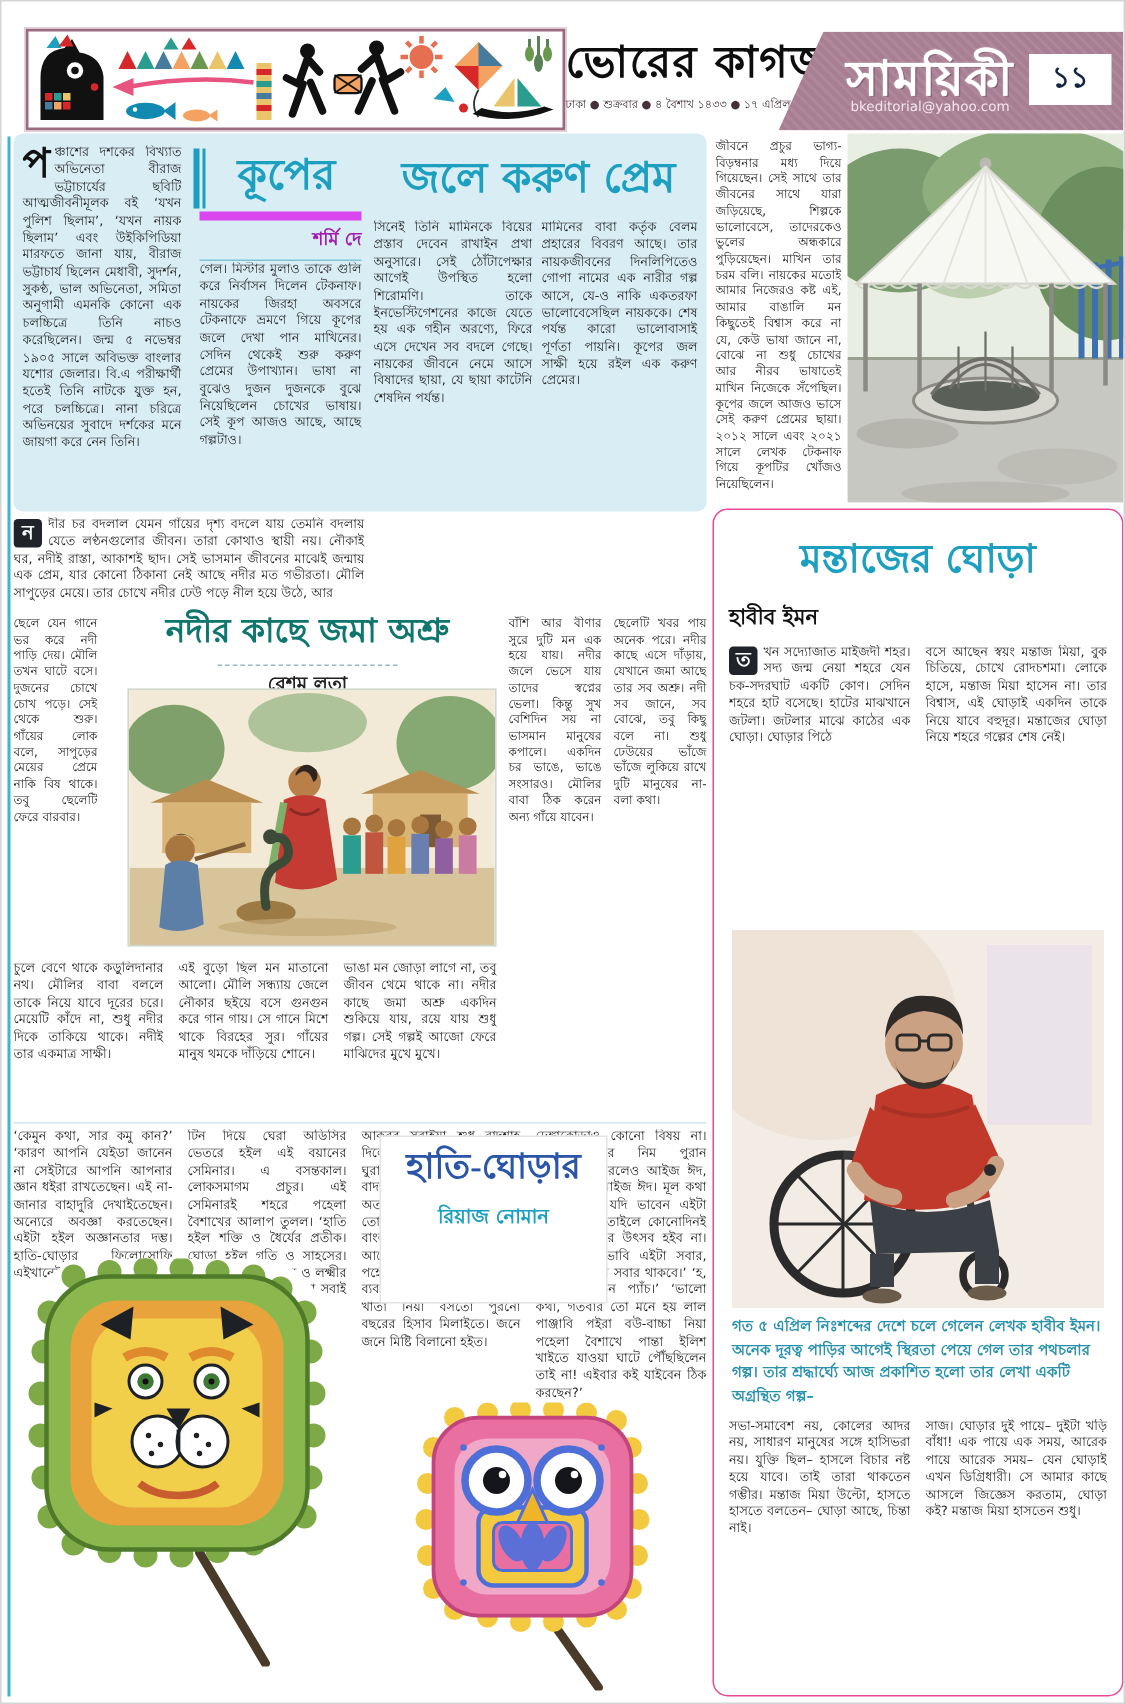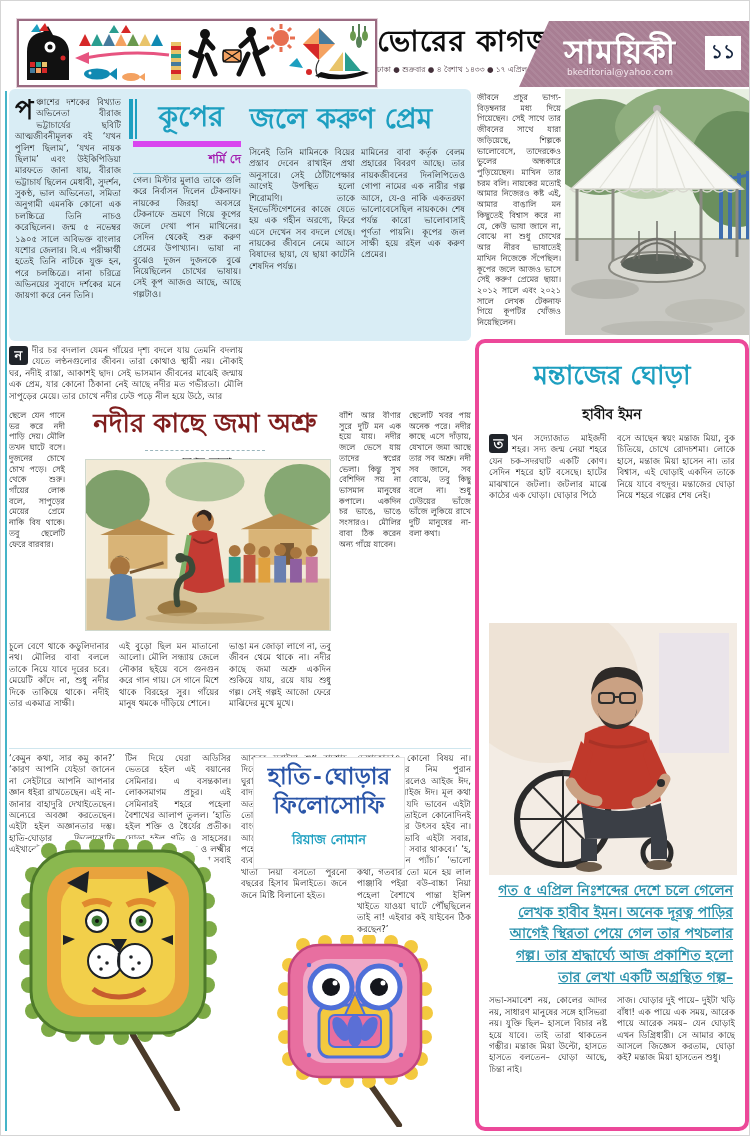--- a/index.html
+++ b/index.html
@@ -28,21 +28,21 @@
     clip-path:polygon(30px 0, 100% 0, 100% 100%, 0 100%);
     color:#fff;
   }
   .section-title {
     position:absolute; left:26px; top:6px; width:150px; text-align:center;
     font-size:32px; font-weight:bold; letter-spacing:1px;
     text-shadow:0 0 1px #fff, 1px 1px 0 rgba(60,20,40,.4);
   }
   .section-email { position:absolute; left:26px; top:46px; width:150px; text-align:center; font-size:9px; color:#f3e6ec; }
   .page-num-box {
-    position:absolute; right:8px; top:15px; width:36px; height:34px; background:#fff;
+    position:absolute; right:8px; top:15px; width:55px; height:34px; background:#fff;
     display:flex; align-items:center; justify-content:center;
     font-size:19px; font-weight:bold; color:#15253f;
   }
   
   .bodytext { font-size:8.5px; line-height:1.34; color:#232323; text-align:justify; overflow:hidden; }
   .dropcap-plain { float:left; font-size:27px; line-height:26px; font-weight:bold; color:#111; margin:0 3px 0 0; }
   .dropcap-box {
     float:left; width:19px; height:19px; background:#20242a; color:#fff;
     font-size:13px; font-weight:bold; text-align:center; line-height:19px;
     margin:1px 4px 0 0; border-radius:3px;
@@ -50,47 +50,47 @@
   .abs { position:absolute; }
   
   .art1-box { position:absolute; left:8px; top:88px; width:462px; height:252px; background:#d9edf5; border-radius:6px; }
   .a1-headline { color:#1d9fc0; font-weight:bold; font-family:"DejaVu Serif","Liberation Serif",serif; }
   .a1-hl-left { left:132px; top:6px; width:100px; font-size:28px; text-align:center; }
   .a1-ornament { left:120px; top:10px; width:8px; height:40px; border-left:4px solid #1d9fc0; border-right:2px solid #1d9fc0; }
   .a1-byline {
     left:124px; top:52px; width:108px; text-align:right; font-size:12px; font-weight:bold; color:#a21caf;
     border-top:6px solid #d946ef; border-bottom:1px solid #7fc3d6; padding:3px 0;
   }
-  .a1-hl-right { left:222px; top:8px; width:220px; font-size:28px; text-align:center; }
+  .a1-hl-right { left:240px; top:8px; width:220px; font-size:28px; text-align:center; }
   
   .art2 { position:absolute; left:8px; top:344px; width:462px; height:400px; }
-  .a2-headline { color:#7f1d1d; font-weight:bold; font-size:26px; text-align:center; font-family:"DejaVu Serif","Liberation Serif",serif; }
+  .a2-headline { color:#0f766e; font-weight:bold; font-size:22px; text-align:center; font-family:"DejaVu Serif","Liberation Serif",serif; }
   .a2-byline { text-align:center; font-size:12.5px; font-weight:bold; color:#222; border-top:1px dashed #9bb6bd; width:120px; margin:3px auto 0; padding-top:3px; }
   .illus { border:1px solid #cfd8cd; background:#f4efe2; }
   .illus svg { width:100%; height:100%; display:block; }
   
   .art3 {
     position:absolute; left:474px; top:338px; width:274px; height:792px;
-    border:4px solid #ec4899; border-radius:10px; background:#fff; padding:10px 10px 6px;
+    border:1px solid #ec4899; border-radius:10px; background:#fff; padding:10px 10px 6px;
   }
   .a3-headline { color:#1d9fc0; font-weight:bold; font-size:26px; text-align:center; margin-top:2px; font-family:"DejaVu Serif","Liberation Serif",serif; }
-  .a3-byline { text-align:center; font-size:14px; font-weight:bold; color:#111; margin:4px 0 6px; }
+  .a3-byline { text-align:left; font-size:14px; font-weight:bold; color:#111; margin:4px 0 6px; }
   .a3-cols { column-count:2; column-gap:10px; height:188px; }
   .a3-cols2 { column-count:2; column-gap:10px; height:158px; }
   .a3-photo { width:248px; height:252px; margin:2px auto; background:#f5efe7; }
   .a3-photo svg { width:100%; height:100%; display:block; }
-  .a3-caption { color:#2b92ad; font-size:14px; line-height:1.55; text-align:right; margin:5px 2px 7px; font-weight:bold;text-decoration:underline; }
+  .a3-caption { color:#2b92ad; font-size:10px; line-height:1.55; text-align:left; margin:5px 2px 7px; font-weight:bold; }
   
   .art4 { position:absolute; left:8px; top:752px; width:462px; height:378px; }
   .a4-col { position:absolute; top:0; height:378px; width:106px; }
   .a4-hlbox {
     position:absolute; left:244px; top:4px; width:152px; height:112px; background:#fff;
     border:1px solid #e4e4e4; text-align:center; padding-top:6px;
   }
-  .a4-headline { color:#2a55a8; font-weight:bold; font-size:23px; line-height:1.25; font-family:Liberation Mono, monospace; }
+  .a4-headline { color:#2a55a8; font-weight:bold; font-size:23px; line-height:1.25; font-family:Liberation Serif, serif; }
   .a4-byline { color:#1d9fc0; font-size:13px; font-weight:bold; margin-top:8px; }
   .mask-illus { position:absolute; }
   .mask-illus svg { width:100%; height:100%; display:block; }
   
   .edge-line { position:absolute; left:4px; top:90px; width:2px; height:1040px; background:#45b4c8; }
   .divider { position:absolute; left:8px; top:747px; width:462px; border-top:1px solid #cfe6ee; }
 </style>
 </head>
 <body>
 
@@ -313,21 +313,20 @@
   <div class="divider"></div>
 
   <div class="art4">
     <div class="a4-col bodytext" style="left:0;">‘কেমুন কথা, সার কমু কান?’ ‘কারণ আপনি যেইডা জানেন না সেইটারে আপনি আপনার জ্ঞান ধইরা রাখতেছেন। এই না-জানার বাহাদুরি দেখাইতেছেন। অন্যেরে অবজ্ঞা করতেছেন। এইটা হইল অজ্ঞানতার দম্ভ। হাতি-ঘোড়ার ফিলোসোফি এইখানেই।’</div>
     <div class="a4-col bodytext" style="left:116px;">টিন দিয়ে ঘেরা অডিসির ভেতরে হইল এই বয়ানের সেমিনার। এ বসন্তকাল। লোকসমাগম প্রচুর। এই সেমিনারই শহরে পহেলা বৈশাখের আলাপ তুলল। ‘হাতি হইল শক্তি ও ধৈর্যের প্রতীক। ঘোড়া হইল গতি ও সাহসের। পেঁচা হইল বুদ্ধি, জ্ঞান ও লক্ষ্মীর প্রতীক। শোভাযাত্রায় এরা সবাই থাকে।’</div>
     <div class="a4-col bodytext" style="left:232px;">আকবর সরাইয়া শুধু বাদশাহ দিলে মাথার ভেতর গছিল ঘুরান। কারণ তোমাকে চোখে বাদশাহ খেতার শুধুই অত্যাচারের নিদান। ফসল তোলার সাথে সময় মিলাইতে বাংলা সন চালু হইছে, এর আগে হিজরিতে খাজনা নিত। পহেলা বৈশাখ চালুর পর ব্যবসায়ীরা লাল মলাটের খেরো খাতা নিয়া বসতো পুরনো বছরের হিসাব মিলাইতে। জনে জনে মিষ্টি বিলানো হইত।</div>
     <div class="a4-col bodytext" style="left:348px;width:114px;">ঢেঙ্গাকোডাও কোনো বিষয় না। আপ্নে ইসের নিম পুরান জামাকাপড় পরলেও আইজ ঈদ, না পরলেও আইজ ঈদ। মূল কথা হইল, আপ্নে যদি ভাবেন এইটা আপনার না, তাইলে কোনোদিনই এইডি আপনার উৎসব হইব না। আমরা যদি ভাবি এইটা সবার, তাইলেই এইটা সবার থাকবে।’ ‘হ, বুঝলাম। কঠিন প্যাঁচ।’ ‘ভালো কথা, গতবার তো মনে হয় লাল পাঞ্জাবি পইরা বউ-বাচ্চা নিয়া পহেলা বৈশাখে পান্তা ইলিশ খাইতে যাওয়া ঘাটে পৌঁছছিলেন তাই না! এইবার কই যাইবেন ঠিক করছেন?’</div>
 
     <div class="a4-hlbox">
       <div class="a4-headline">হাতি-ঘোড়ার</div>
-      <div class="a4-headline">ফিলোসোফি</div>
       <div class="a4-byline">রিয়াজ নোমান</div>
     </div>
 
     <div class="mask-illus" style="left:6px;top:86px;width:212px;height:272px;">
       <svg viewBox="0 0 212 272">
         <rect x="2" y="0" width="200" height="206" rx="46" fill="#ffffff"></rect>
         <line x1="118" y1="196" x2="162" y2="270" stroke="#4a3a2a" stroke-width="6" stroke-linecap="round"></line>
         <g>
           <g fill="#7daa46">
             <circle cx="34" cy="12" r="8"></circle>

